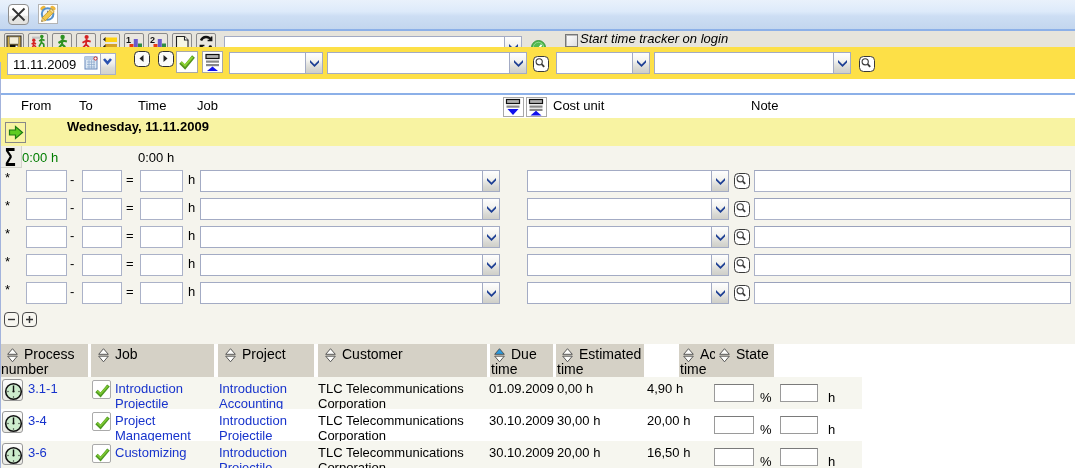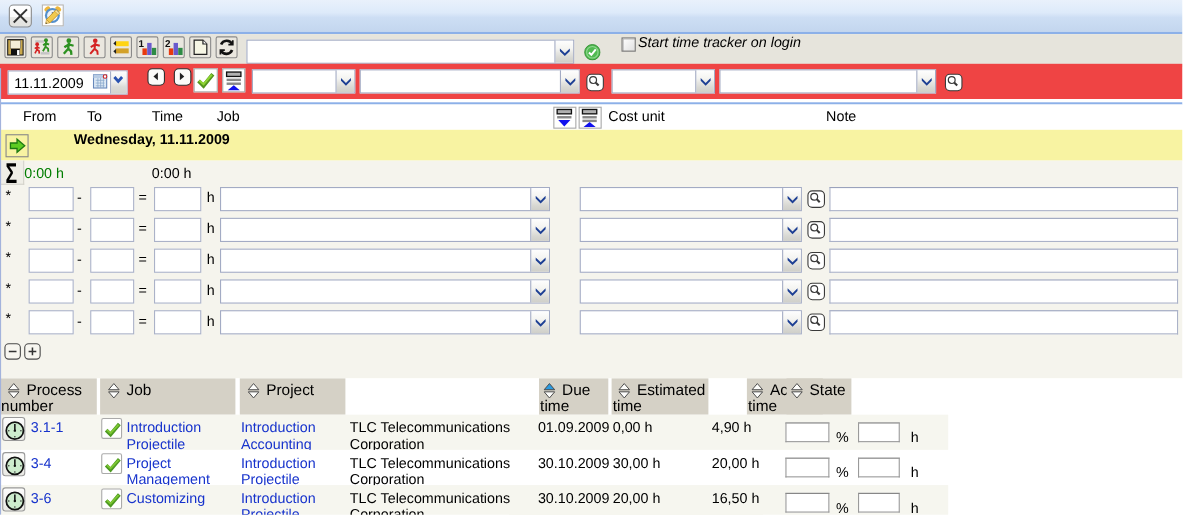--- a/index.html
+++ b/index.html
@@ -24,21 +24,21 @@
 #tcombo { left:224px; top:4.5px; }
 .combo { position:absolute; height:22px; background:#fff; border:1px solid #a3abc4; }
 .combo .cbtn { position:absolute; right:0; top:0; bottom:0; width:17px; border-left:1px solid #a3abc4;
   background:linear-gradient(to bottom,#fefefe 0%,#f4f4f1 38%,#e6e6e2 55%,#d8d8d3 78%,#cfcfc9 100%); }
 .combo .cbtn svg { position:absolute; left:1px; top:4px; }
 #okcircle { left:531px; top:40px; }
 #cb1 { left:565px; top:34px; width:13px; height:13px; border:1px solid #777; background:linear-gradient(135deg,#ffffff 0%,#e0e0e0 100%); box-shadow:inset 1px 1px 0 #b8b8b8; }
 #cbl1 { left:580px; top:31px;font-style:italic; }
 
 
-#row2 { left:0; top:58px; width:1075px; height:32px; background:#ef4444; }
+#row2 { left:0; top:47px; width:1075px; height:32px; background:#fde047; }
 #datew { position:absolute; left:7px; top:6px; width:109px; height:22px; border:1px solid #a8b0c8; background:#fff; }
 #datetext { position:absolute; left:5px; top:3px; font-size:13px; }
 #calbtn { position:absolute; left:76px; top:1px; width:16px; height:18px; background:#fff; }
 #ddbtn { position:absolute; left:92px; top:0px; width:15px; height:20px; border-left:1px solid #a8b0c8;
   background:linear-gradient(to bottom,#fdfdfd 0%,#f0f0ee 45%,#dbdbd7 70%,#d2d2cd 100%); }
 .roundbtn { position:absolute; width:16px; height:16px; border:1.3px solid #2f2f2f; border-radius:4.5px; background:#fbfbf9; }
 #prevb { left:134px; top:4px; }
 #nextb { left:158px; top:4px; }
 #checkb { left:176px; top:4px; width:22px; height:22px; border:1px solid #a8a8a8; background:#fff; position:absolute; }
 #sortb2 { left:202px; top:4px; width:21px; height:22px; border:1px solid #a8a8a8; background:#fff; position:absolute; }
@@ -478,20 +478,29 @@
       </div>
       <div class="th" style="left:218px;width:96px">
         <span style="position:absolute;left:7px;top:0">
           <svg width="11" height="15" viewBox="0 0 11 15" style="position:absolute;top:4px">
             <path d="M5.5 0.7 L10.3 6.3 L0.7 6.3 Z" fill="#fdfdfb" stroke="#4a4a4a" stroke-width="0.9"></path>
             <path d="M0.7 8.2 L10.3 8.2 L5.5 13.8 Z" fill="#fdfdfb" stroke="#4a4a4a" stroke-width="0.9"></path>
           </svg>
         </span>
         <div style="position:absolute;left:24px;top:2px">Project</div>
       </div>
+      <div class="th" style="left:318px;width:169px">
+        <span style="position:absolute;left:7px;top:0">
+          <svg width="11" height="15" viewBox="0 0 11 15" style="position:absolute;top:4px">
+            <path d="M5.5 0.7 L10.3 6.3 L0.7 6.3 Z" fill="#fdfdfb" stroke="#4a4a4a" stroke-width="0.9"></path>
+            <path d="M0.7 8.2 L10.3 8.2 L5.5 13.8 Z" fill="#fdfdfb" stroke="#4a4a4a" stroke-width="0.9"></path>
+          </svg>
+        </span>
+        <div style="position:absolute;left:24px;top:2px">Customer</div>
+      </div>
       <div class="th" style="left:490px;width:63px">
         <span style="position:absolute;left:4px;top:0">
           <svg width="11" height="15" viewBox="0 0 11 15" style="position:absolute;top:4px">
             <path d="M5.5 0.7 L10.3 6.3 L0.7 6.3 Z" fill="#2a9ae0" stroke="#4a4a4a" stroke-width="0.9"></path>
             <path d="M0.7 8.2 L10.3 8.2 L5.5 13.8 Z" fill="#fdfdfb" stroke="#4a4a4a" stroke-width="0.9"></path>
           </svg>
         </span>
         <div style="position:absolute;left:21px;top:2px">Due</div>
         <div style="position:absolute;left:1px;top:17px">time</div>
       </div>

